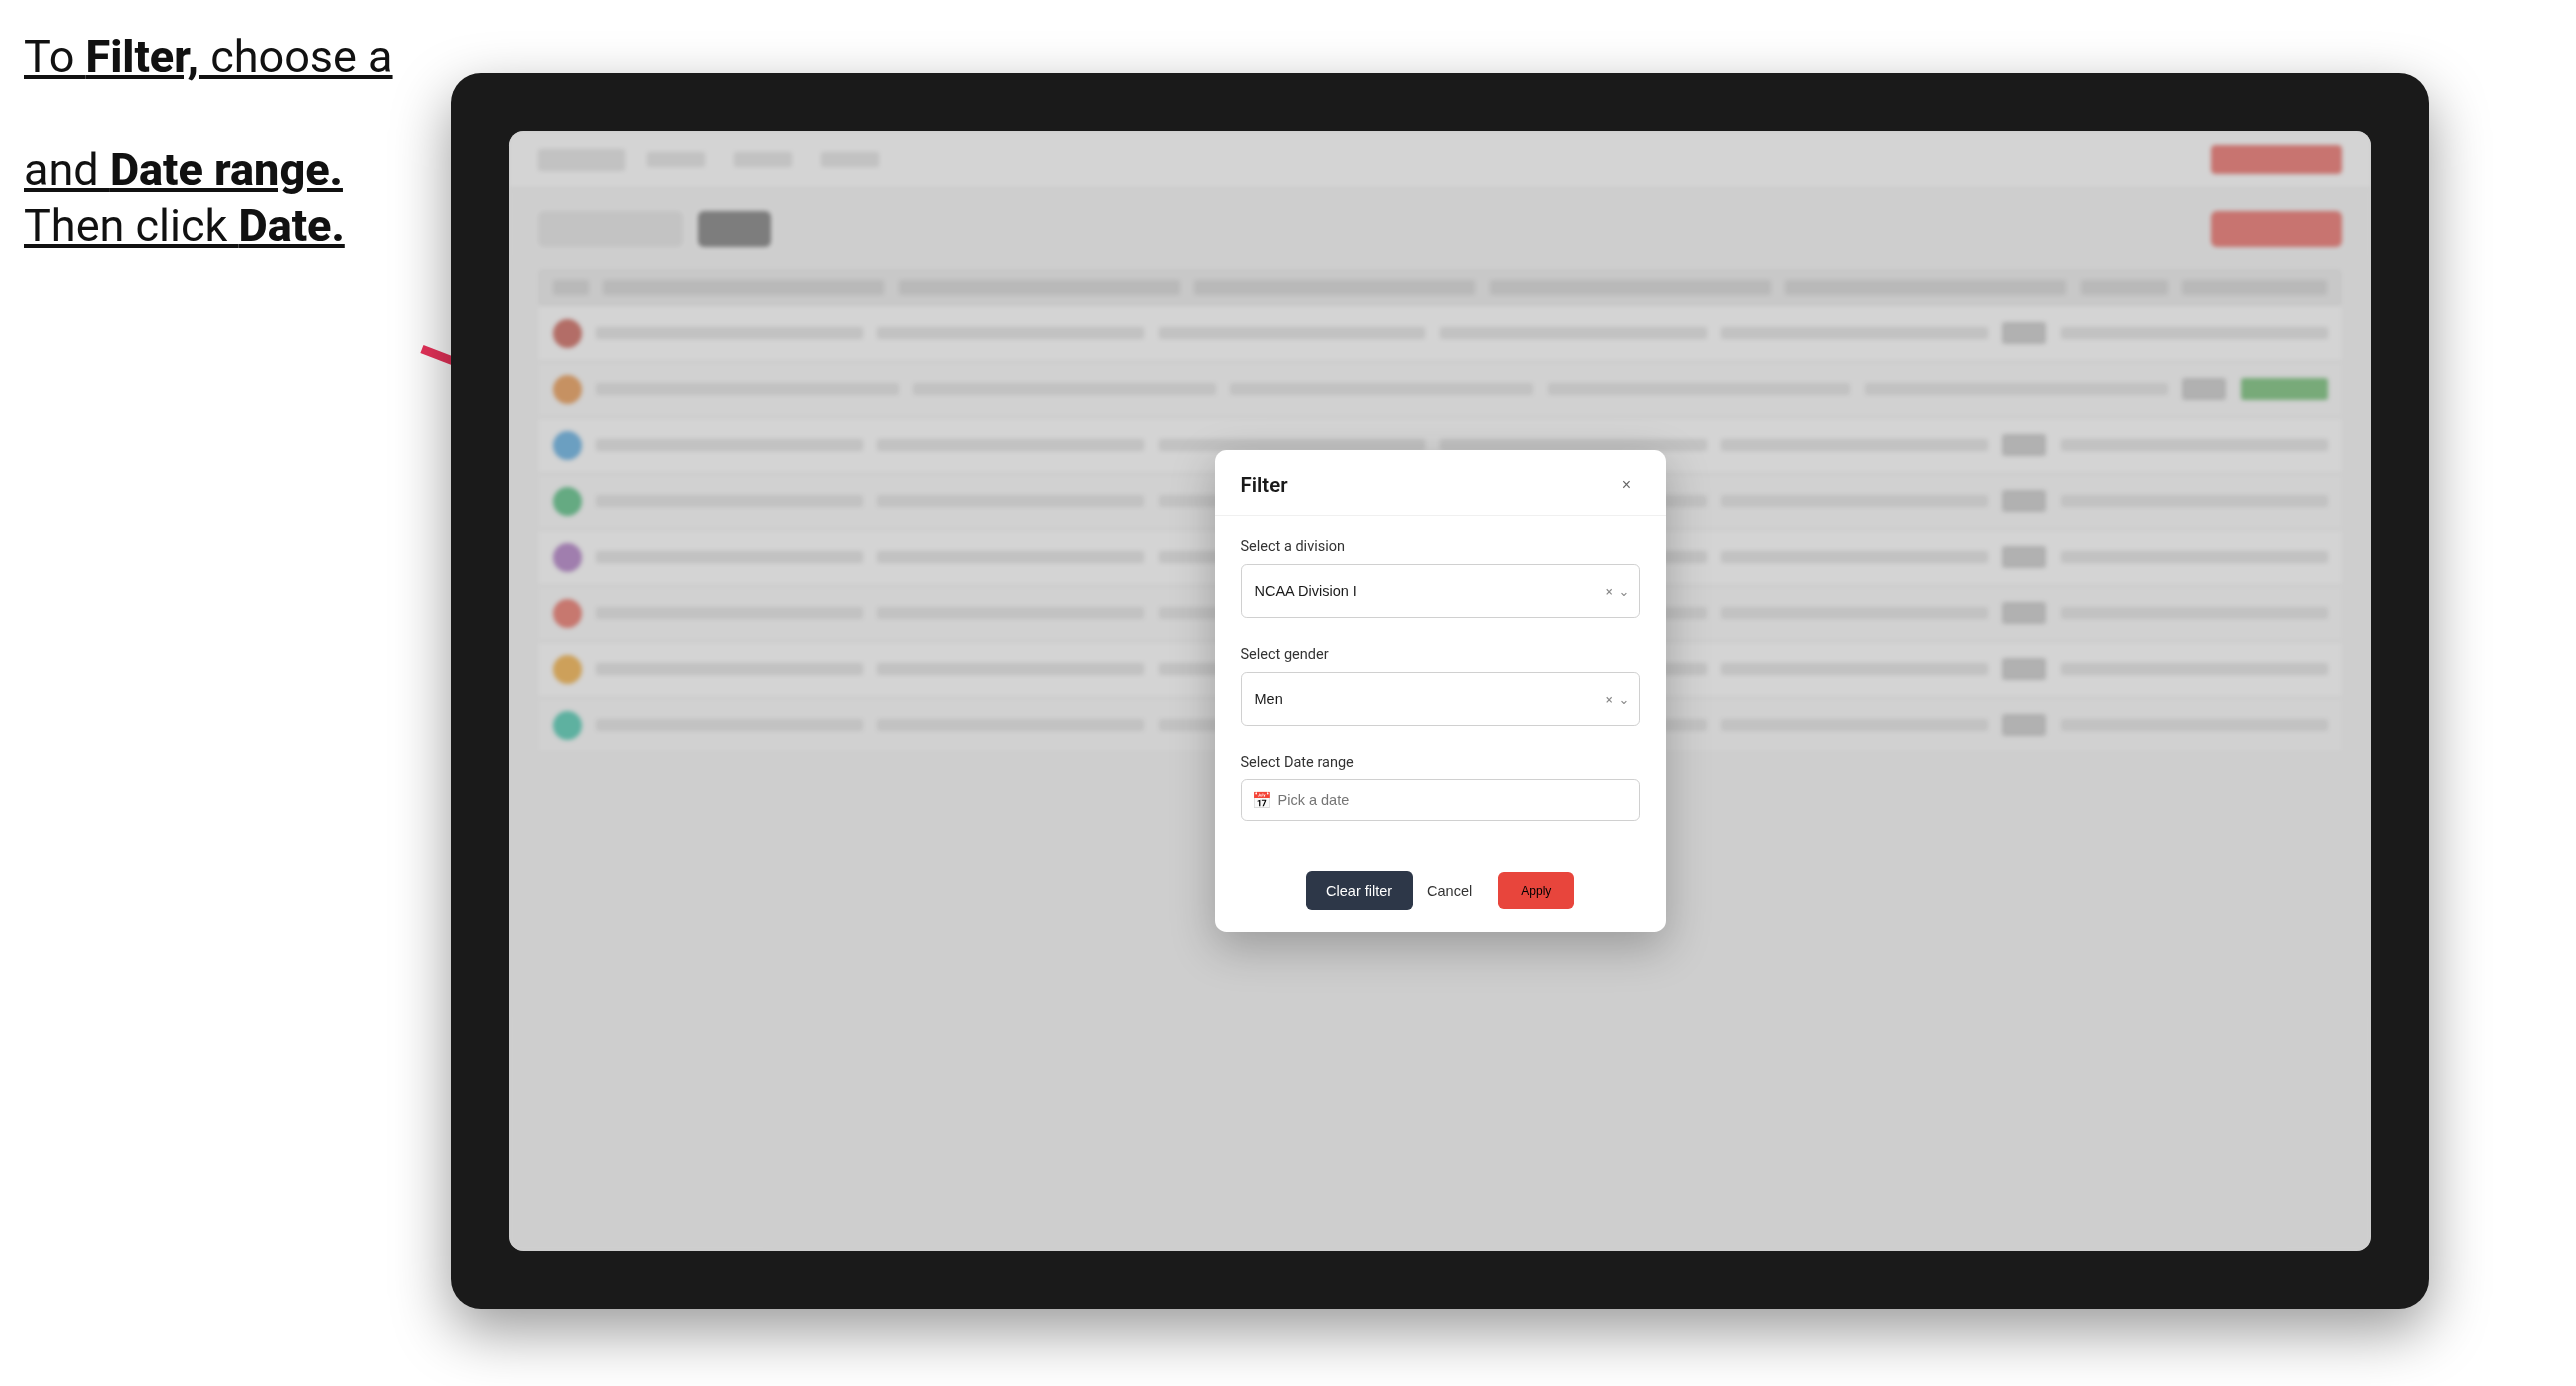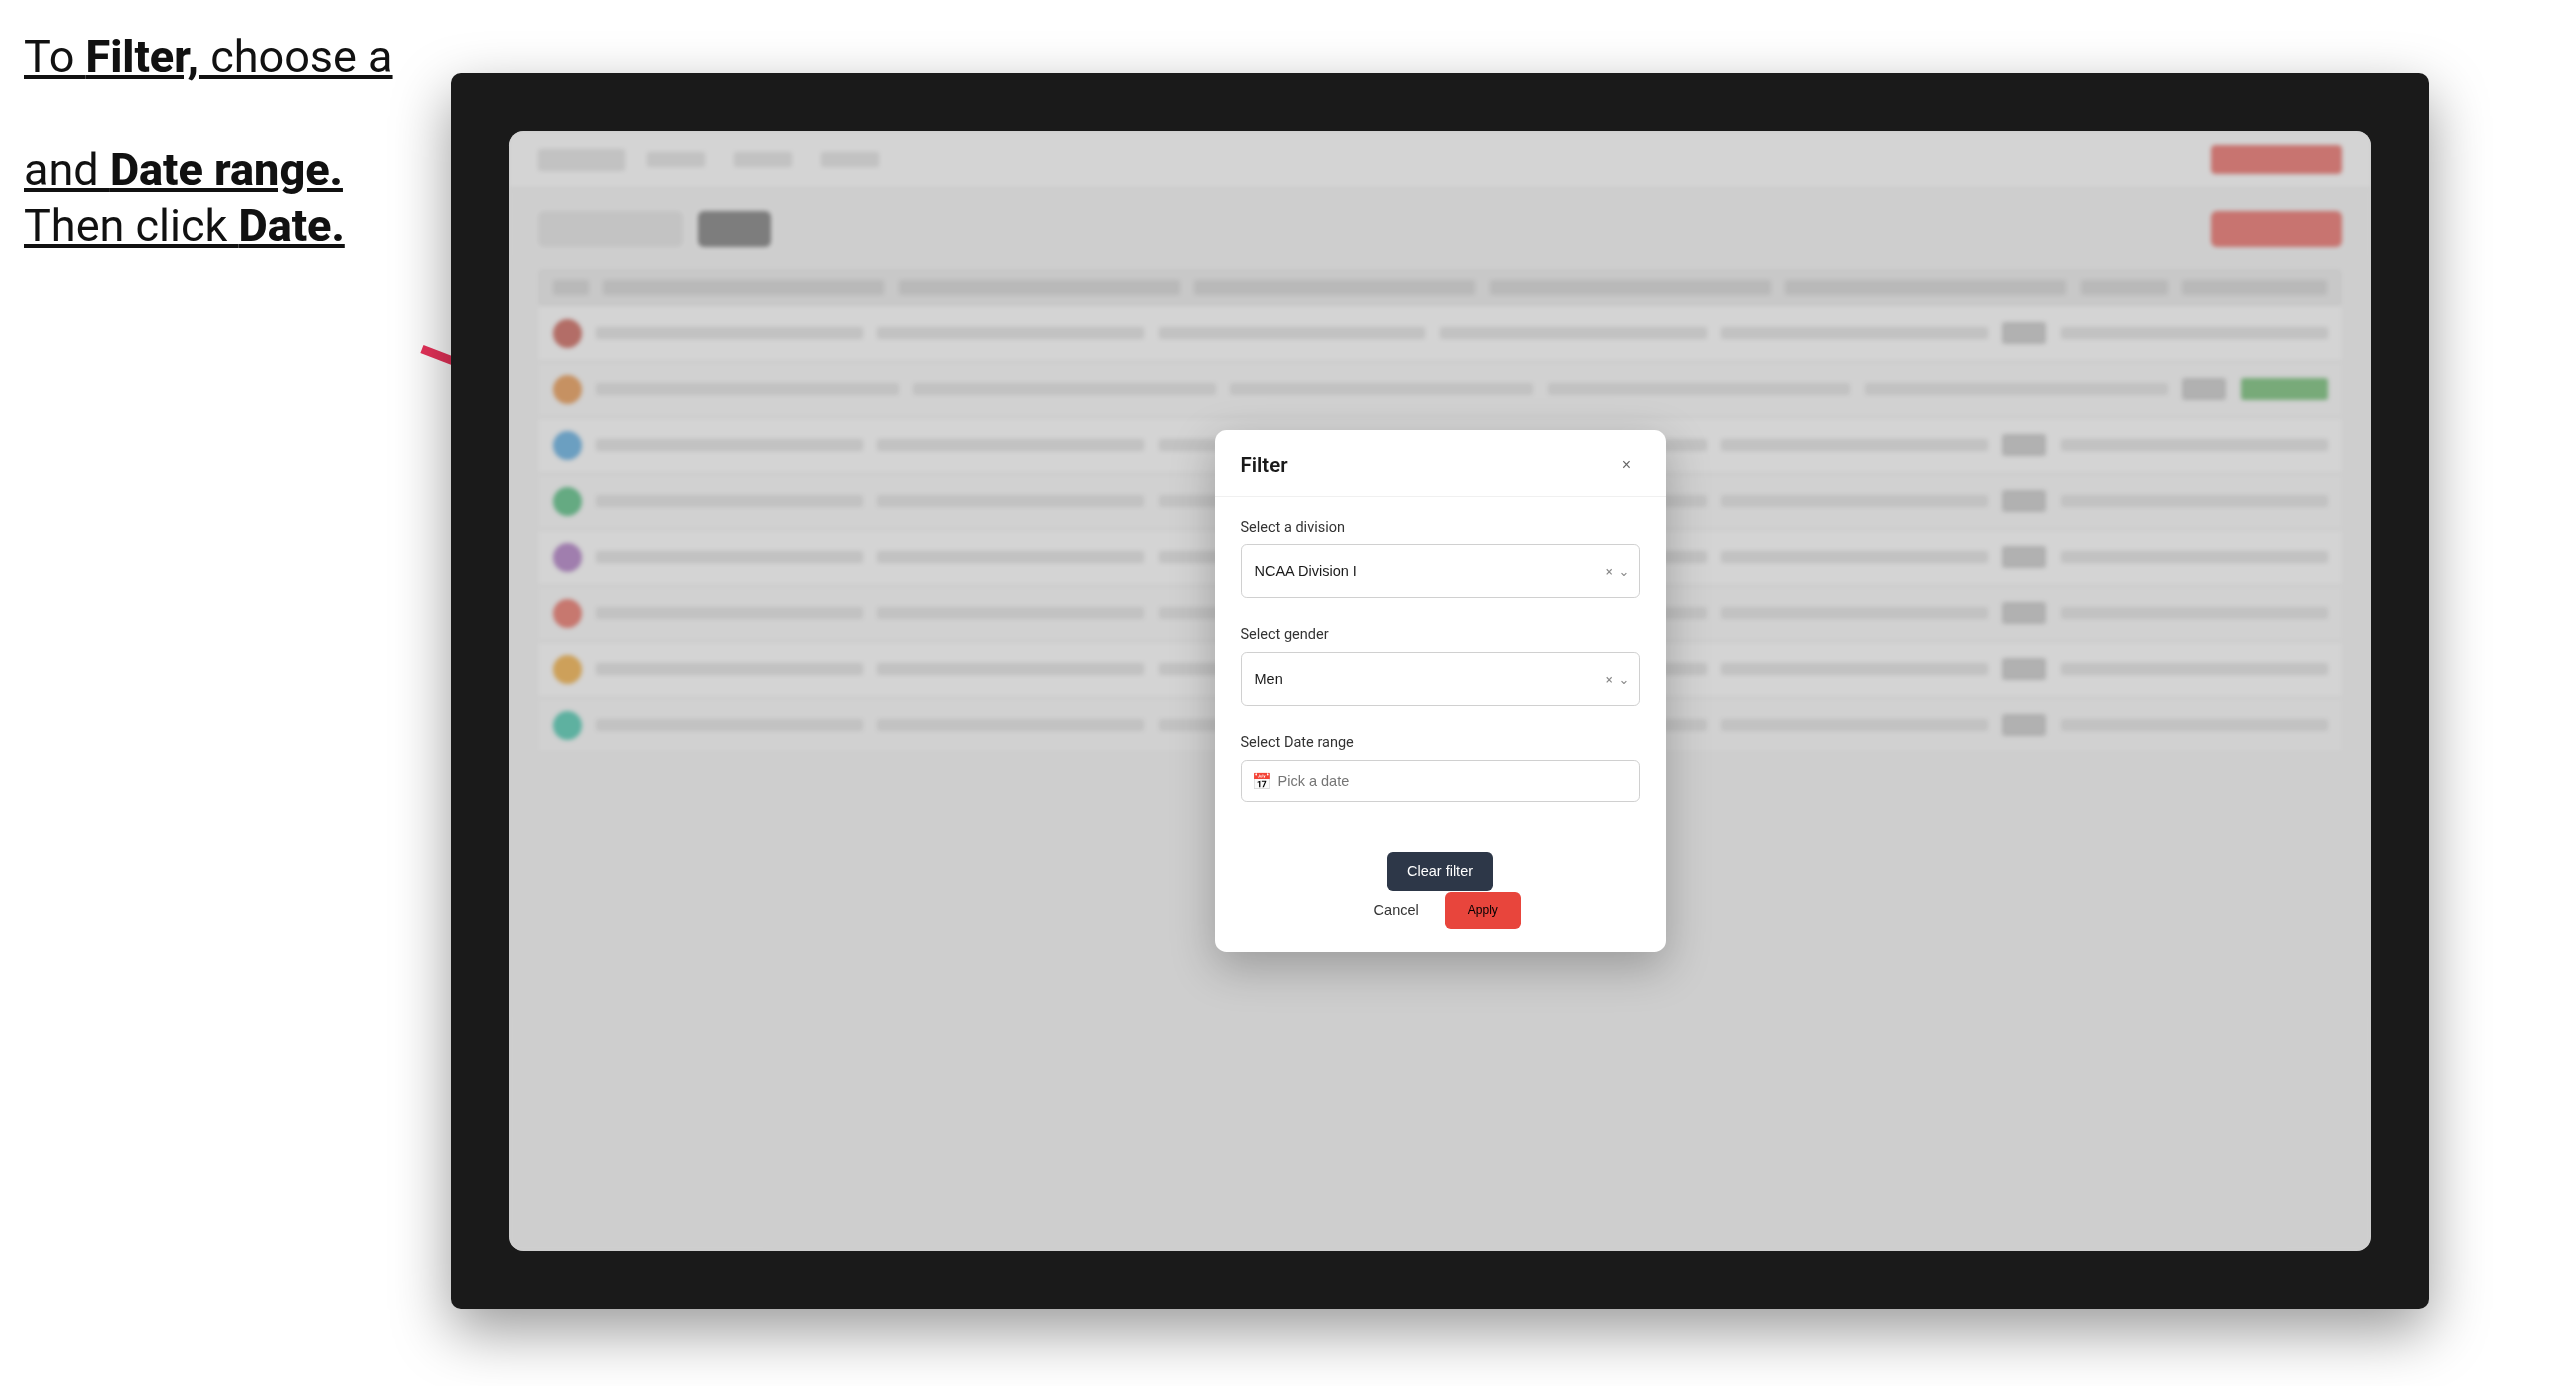--- a/index.html
+++ b/index.html
@@ -36,21 +36,21 @@
     }
 
     
     .tablet-frame {
       position: absolute;
       left: 451px;
       top: 73px;
       width: 1978px;
       height: 1236px;
       background: #1a1a1a;
-      border-radius: 10px;
+      border-radius: 30px;
       box-shadow: 0 22px 58px rgba(0,0,0,0.4);
       display: flex;
       align-items: center;
       justify-content: center;
     }
 
     .tablet-screen {
       width: 1862px;
       height: 1120px;
       background: #f0f0f0;
@@ -335,21 +335,20 @@
       font-size: 14.5px;
       color: #888;
       background: #fff;
     }
 
     .modal-footer {
       display: flex;
       align-items: center;
       justify-content: center;
       padding: 0 26px 22px;
-      flex-direction: column;
     }
 
     .btn-clear-filter {
       background: #2d3748;
       color: #fff;
       border: none;
       border-radius: 5.8px;
       padding: 11.6px 20.4px;
       font-size: 14.5px;
       cursor: pointer;

